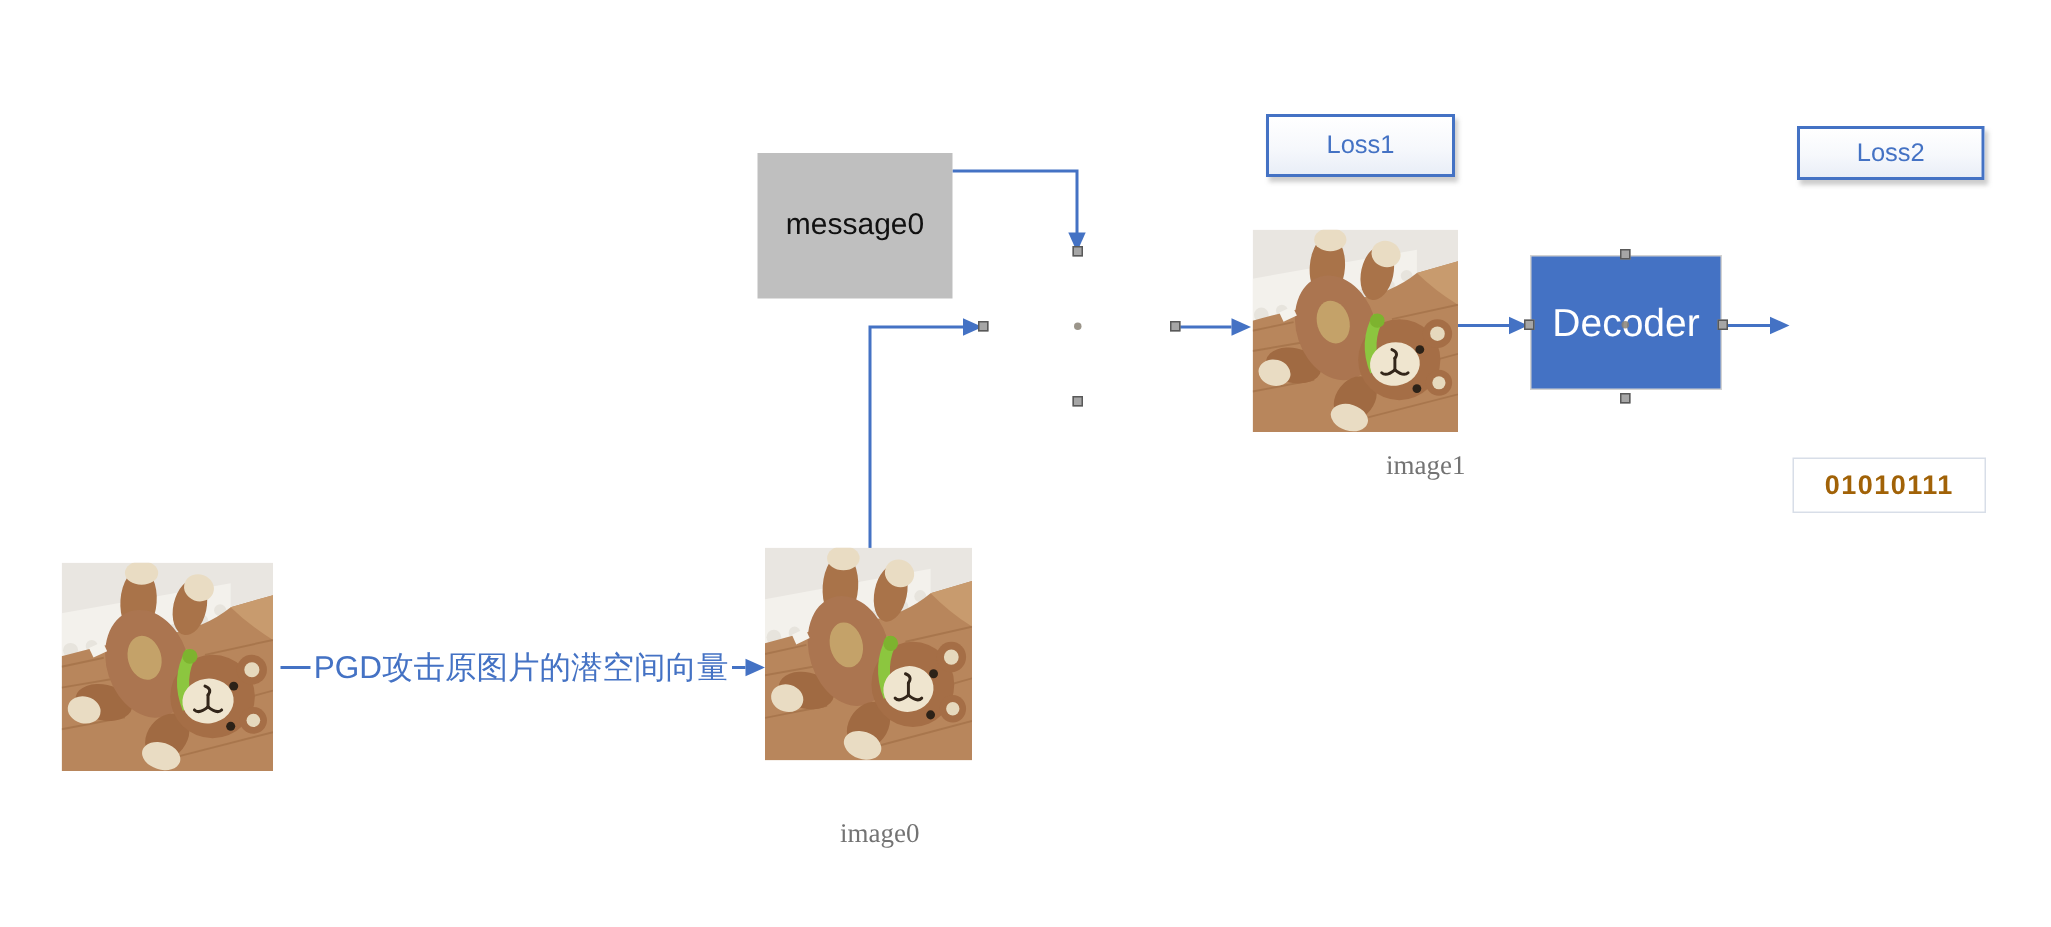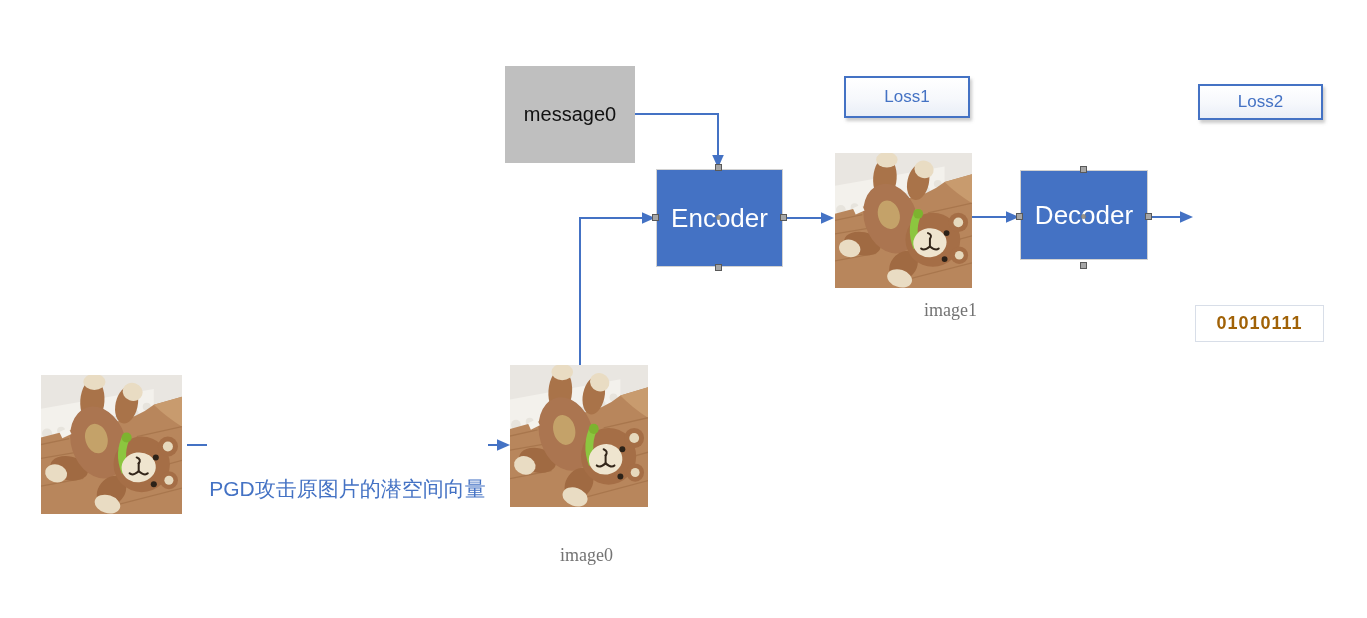--- a/index.html
+++ b/index.html
@@ -2,30 +2,30 @@
 <html><head>
 <meta charset="utf-8">
 <style>
   html,body{margin:0;padding:0;background:#ffffff;}
   .canvas{
     position:relative;width:1367px;height:618px;background:#ffffff;overflow:hidden;
     font-family:"Liberation Sans","DejaVu Sans",sans-serif;
   }
   .overlay{position:absolute;left:0;top:0;pointer-events:none;}
   .box{position:absolute;display:flex;align-items:center;justify-content:center;box-sizing:border-box;}
-  .gray-box{background:#BFBFBF;color:#111111;font-size:20px;}
+  .gray-box{background:#BFBFBF;color:#111111;font-size:20px;margin-top:36px;}
   .blue-box{background:#4472C4;border:1px solid #d2d2d2;color:#ffffff;font-size:26px;}
   .loss-box{
     background:linear-gradient(180deg,#ffffff 0%,#f6f8fc 55%,#e9eef7 100%);
     border:2px solid #4472C4;color:#4472C4;font-size:17px;
     box-shadow:2px 3px 3px rgba(110,110,110,0.35);
   }
   .bits-box{background:#ffffff;border:1px solid #d8dee8;color:#a16207;font-size:18px;font-weight:600;letter-spacing:1px;}
   .caption{position:absolute;color:#737373;font-size:18px;white-space:nowrap;font-family:Liberation Serif, serif;}
-  .pgd-label{position:absolute;left:207px;top:431px;width:281px;text-align:center;color:#4472C4;font-size:21px;white-space:nowrap;margin-top:44px;}
+  .pgd-label{position:absolute;left:207px;top:431px;width:281px;text-align:center;color:#4472C4;font-size:21px;white-space:nowrap;}
   .photo{position:absolute;display:block;}
   .handle{
     position:absolute;width:5px;height:5px;background:#a6a6a6;border:1px solid #595959;
     box-sizing:content-box;transform:translate(-4px,-4px);
   }
   .centerdot{
     position:absolute;width:5px;height:5px;border-radius:50%;background:#8a8276;opacity:.85;
     transform:translate(-3px,-3px);
   }
 </style>
@@ -108,23 +108,20 @@
       <polygon points="1019,217 1006,211.2 1006,222.8"></polygon>
       <polygon points="1193,217 1180,211.2 1180,222.8"></polygon>
       <polygon points="510,445 497,439.2 497,450.8"></polygon>
     </g>
   </svg>
 
   <div class="box gray-box" style="left:505px;top:66px;width:130px;height:97px;">
     <span>message0</span>
   </div>
 
-  <div class="box blue-box" style="left:656px;top:169px;width:127px;height:98px;">
-    <span>Encoder</span>
-  </div>
   <div class="box blue-box" style="left:1020px;top:170px;width:128px;height:90px;">
     <span>Decoder</span>
   </div>
 
   <div class="handle" style="left:719px;top:168px;"></div>
   <div class="handle" style="left:719px;top:268px;"></div>
   <div class="handle" style="left:656px;top:218px;"></div>
   <div class="handle" style="left:784px;top:218px;"></div>
   <div class="centerdot" style="left:719px;top:218px;"></div>
 

